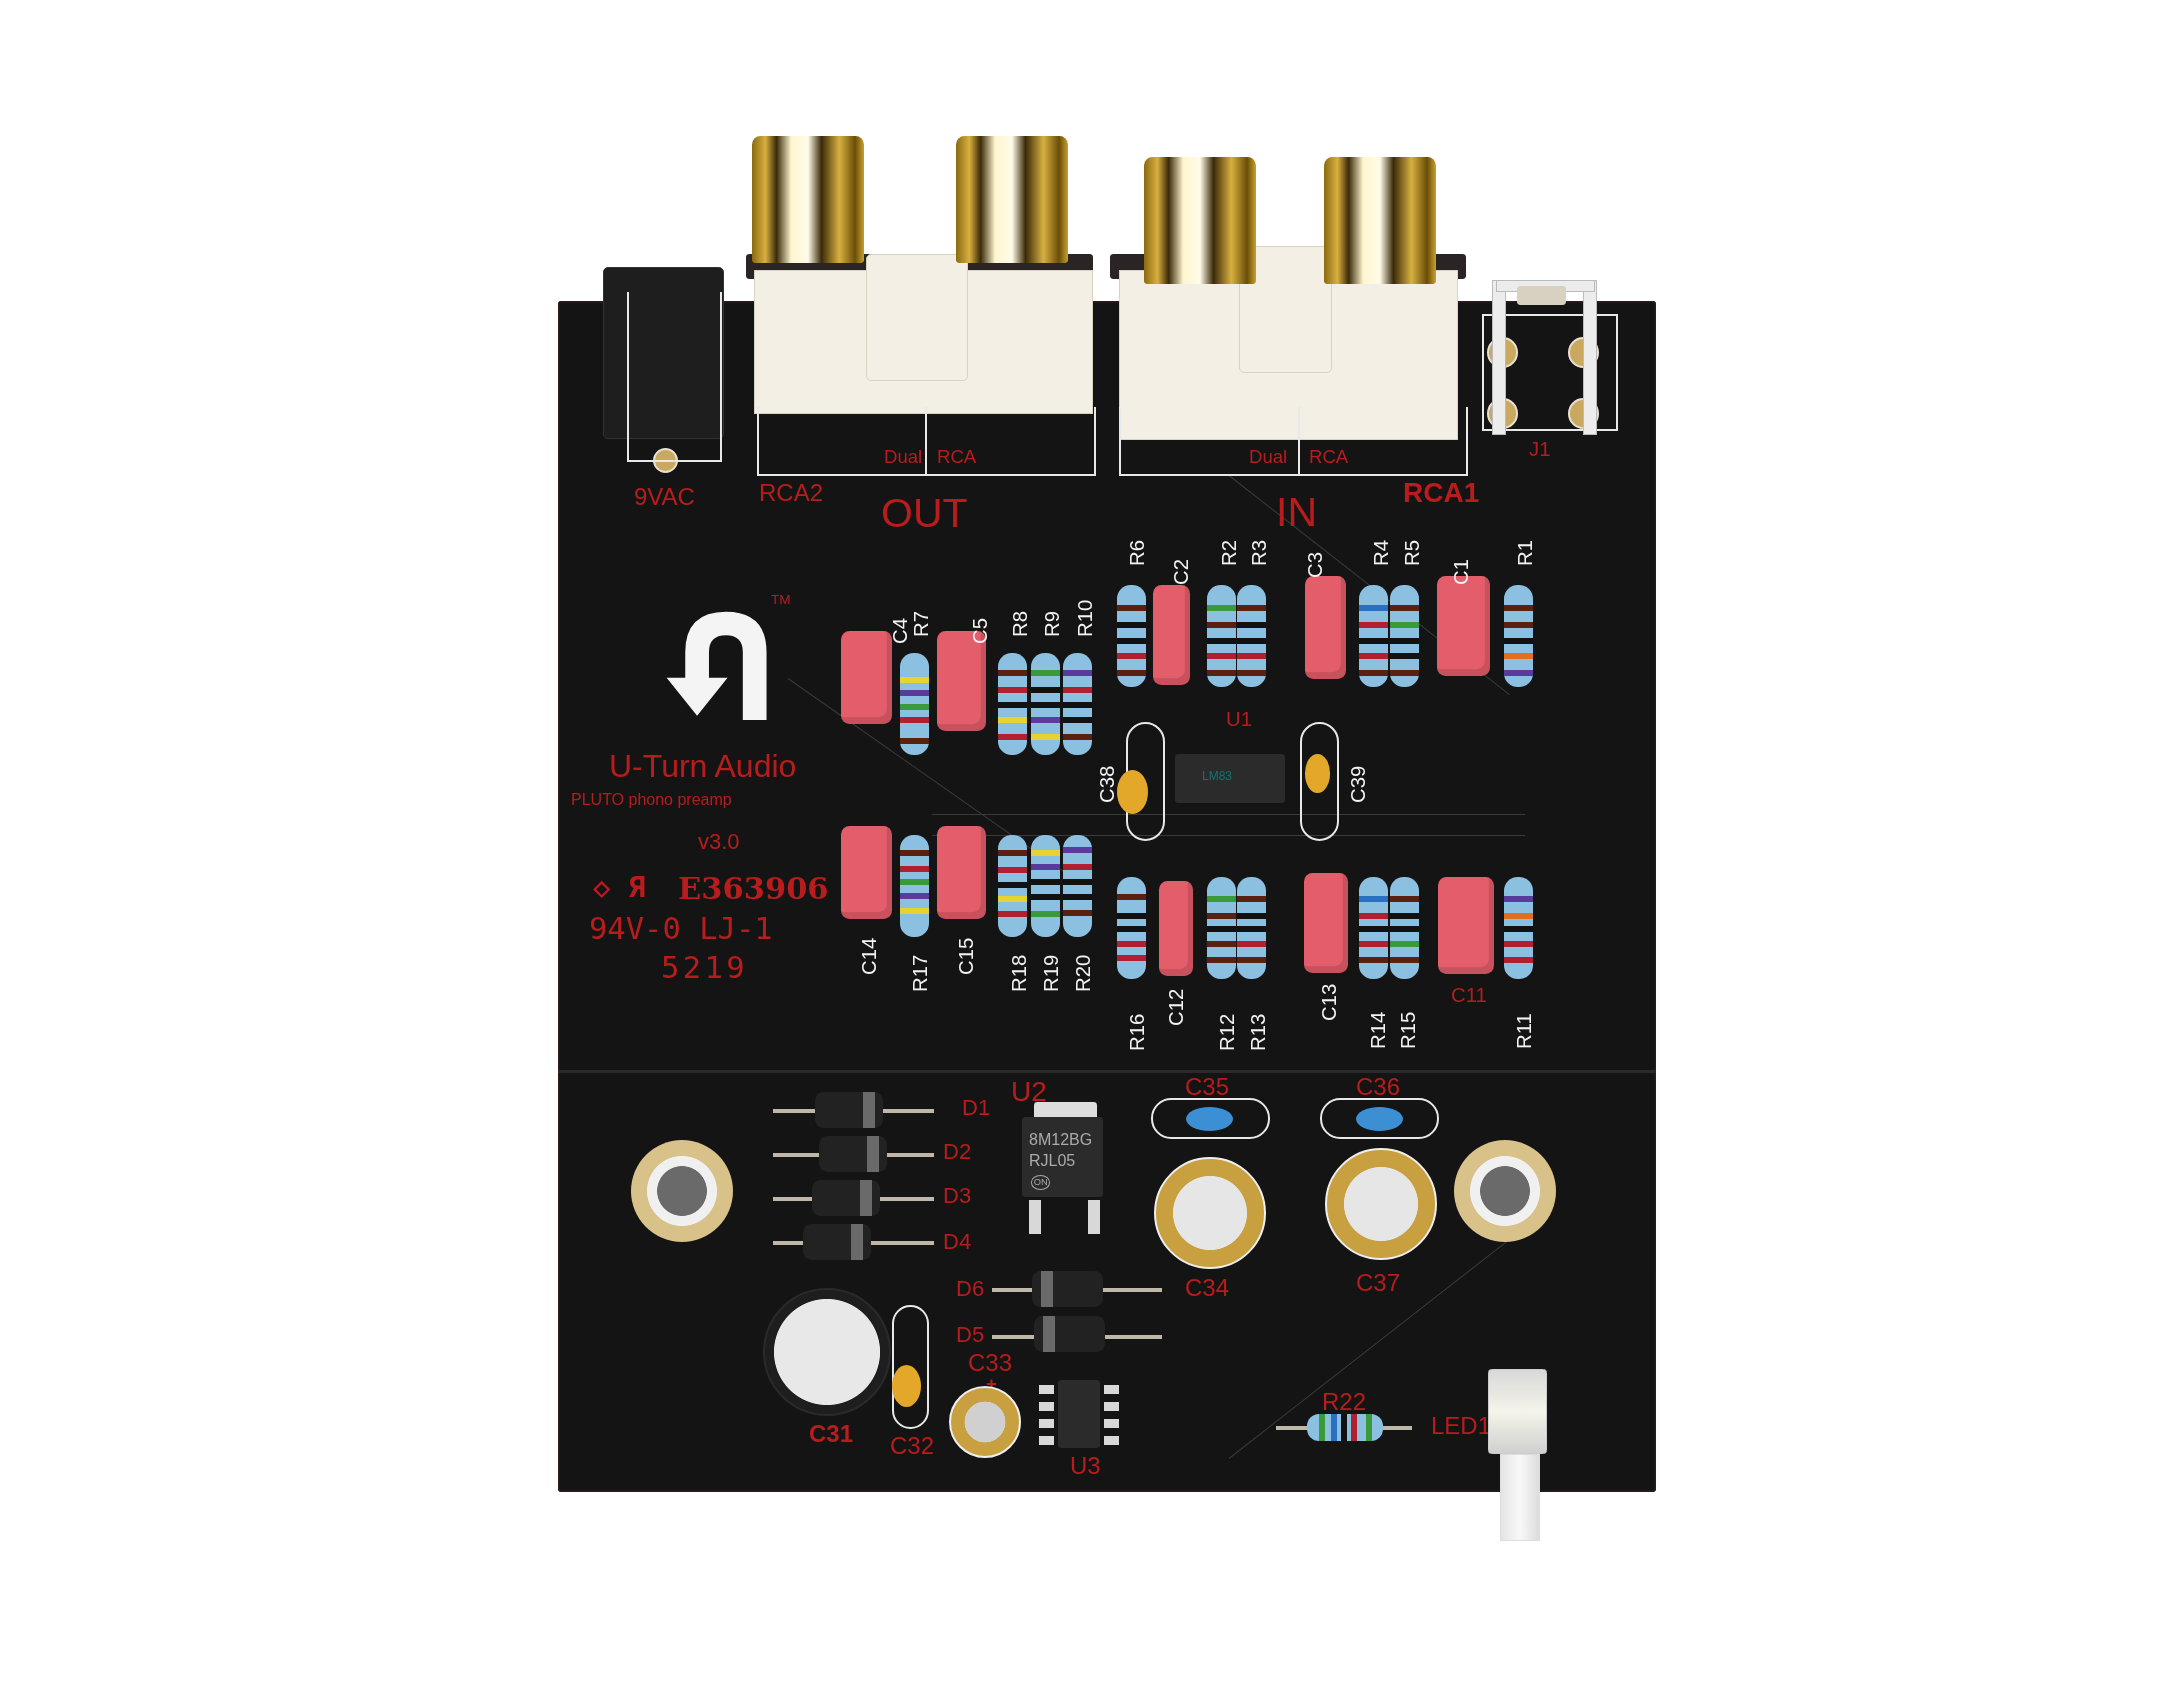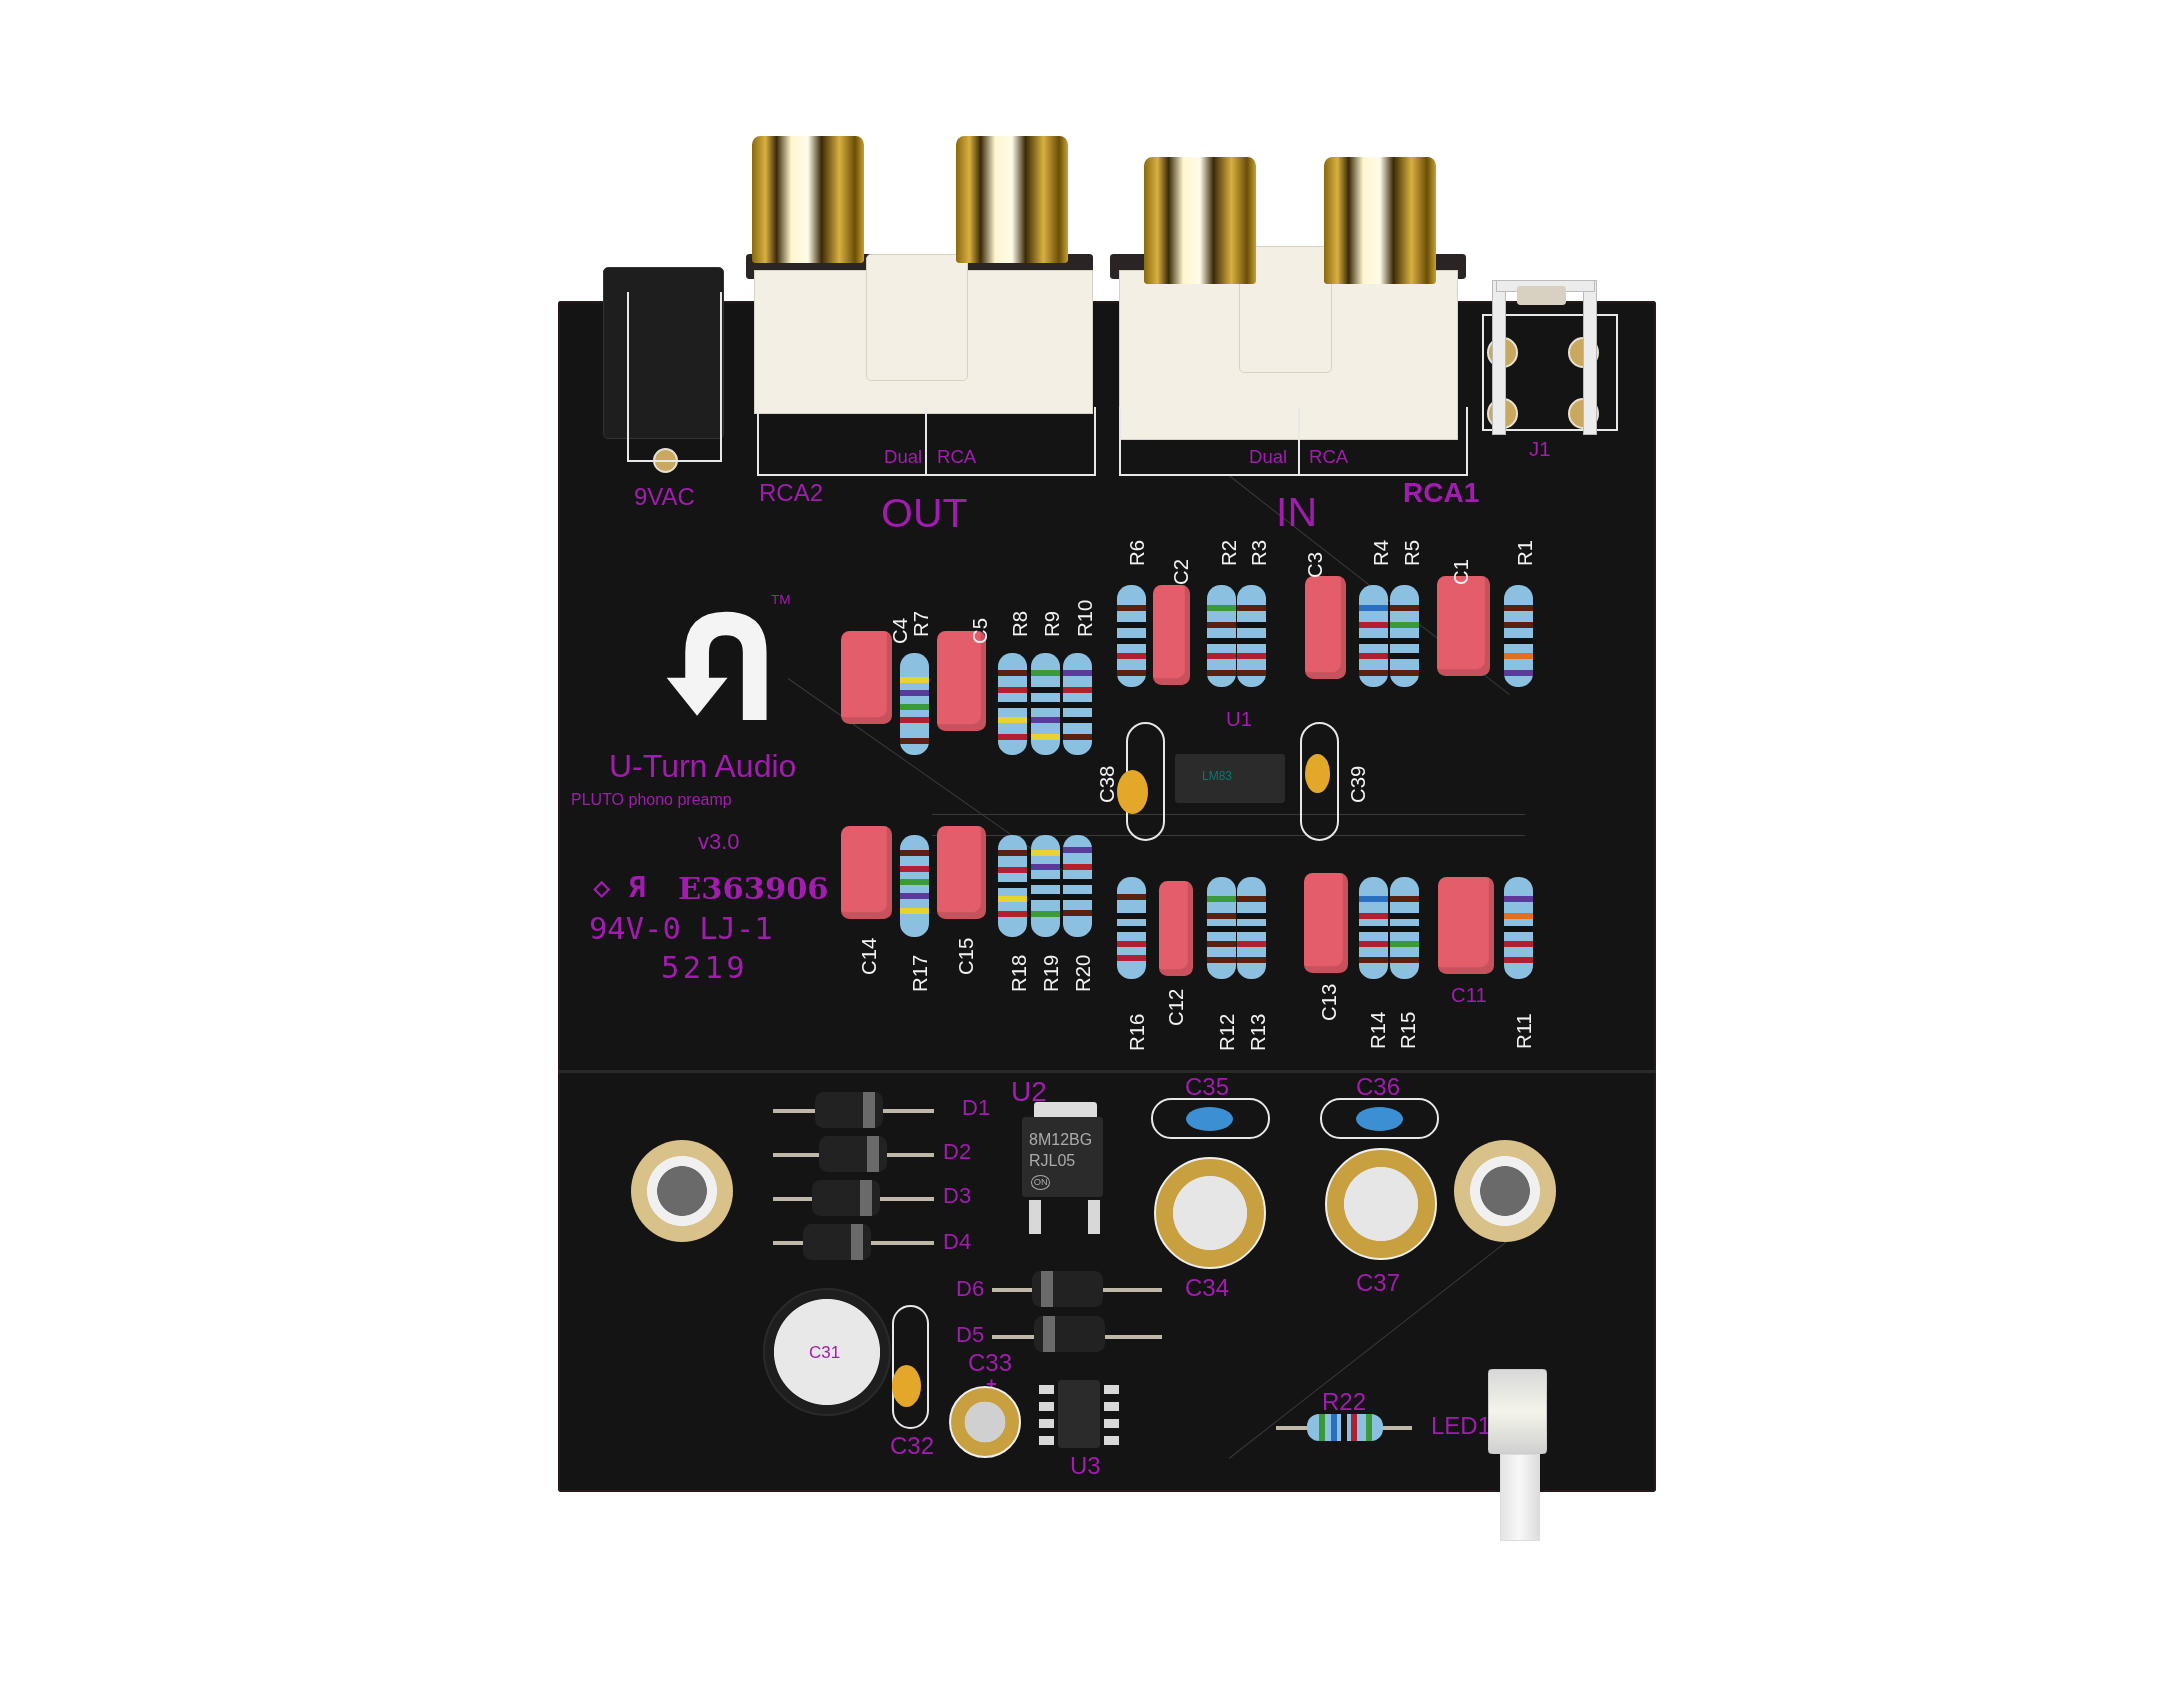--- a/index.html
+++ b/index.html
@@ -1,20 +1,20 @@
 <!DOCTYPE html>
 <html style="font-size:13.6px"><head>
 <meta charset="utf-8">
 <style>
   html,body{margin:0;padding:0;background:#ffffff;}
   body{width:2170px;height:1704px;position:relative;overflow:hidden;font-family:"Liberation Sans","DejaVu Sans",sans-serif;}
   .abs{position:absolute;}
   .pcb{position:absolute;left:558px;top:301px;width:1098px;height:1191px;background:#141414;border-radius:3.4px;box-shadow:inset 0 0 0 1.7px #2a1a1a;}
   .pcb-split{position:absolute;left:558px;top:1070px;width:1098px;height:2.5px;background:#2a2a2a;}
-  .silk{position:absolute;color:#a21caf;white-space:nowrap;line-height:1;}
+  .silk{position:absolute;color:#b91c1c;white-space:nowrap;line-height:1;}
   .silk-v{position:absolute;color:#f2f2f2;white-space:nowrap;line-height:1;transform-origin:left top;transform:rotate(-90deg);}
   .outline{position:absolute;border:2.5px solid #e8e8e8;box-sizing:border-box;}
   .trace{position:absolute;border-top:1.7px solid #3a3a3a;}
   .rca-cap{position:absolute;width:112px;height:127px;border-radius:8.5px 8.5px 3.4px 3.4px;
      background:linear-gradient(90deg,#8a6a10 0%,#d8b040 12%,#3a2a08 22%,#fff6d0 35%,#fffbe8 50%,#3a2a08 62%,#d8b040 78%,#6a4e08 92%,#c9a030 100%);}
   .rca-body{position:absolute;background:#f3efe4;border:1.7px solid #d8d2c2;box-sizing:border-box;}
   .rca-collar{position:absolute;height:25.4px;background:#2a2424;border-radius:3.4px;}
   .jack{position:absolute;background:#1e1e1e;border:1.7px solid #333;border-radius:5.1px;}
   .film-cap{position:absolute;background:#e35d6a;border-radius:8.5px;box-shadow:inset -5.1px -6.8px 0 rgba(0,0,0,0.12);}
   .resistor{position:absolute;width:29px;height:102px;background:#8cc0e0;border-radius:13.6px;}
@@ -338,21 +338,21 @@
 <div class="diode" style="left:1032px;top:1271px;width:71px;">
     <div class="stripe" style="left:8.5px"></div>
   </div>
 <div class="silk" style="left:956px;top:1324px;font-size:22px;">D5</div>
 <div class="lead-h" style="left:992px;top:1335px;width:170px;"></div>
 <div class="diode" style="left:1034px;top:1316px;width:71px;">
     <div class="stripe" style="left:8.5px"></div>
   </div>
 
 <div class="elec" style="left:763px;top:1288px;width:124px;height:124px;background:radial-gradient(circle,#e8e8e8 0 60%,#1e1e1e 61% 100%);border:2.5px solid #2a2a2a;"></div>
-<div class="silk" style="left:809px;top:1344px;font-size:17px;">C31</div>
+<div class="silk" style="left:809px;top:1422px;font-size:24px;font-weight:bold;">C31</div>
 
 <div class="outline" style="left:892px;top:1305px;width:37px;height:124px;border-radius:18.6px;"></div>
 <div class="ceramic" style="left:892px;top:1365px;width:29px;height:42px;"></div>
 <div class="silk" style="left:890px;top:1434px;font-size:24px;">C32</div>
 
 <div class="silk" style="left:968px;top:1351px;font-size:24px;">C33</div>
 <div class="silk" style="left:986px;top:1375px;font-size:18.6px;font-weight:bold;">+</div>
 <div class="elec" style="left:949px;top:1386px;width:68px;height:68px;background:radial-gradient(circle,#d0d0d0 0 42%,#c8a040 43% 100%);border:2.5px solid #eee;"></div>
 
 <div class="ic" style="left:1058px;top:1380px;width:42px;height:68px;"></div>

